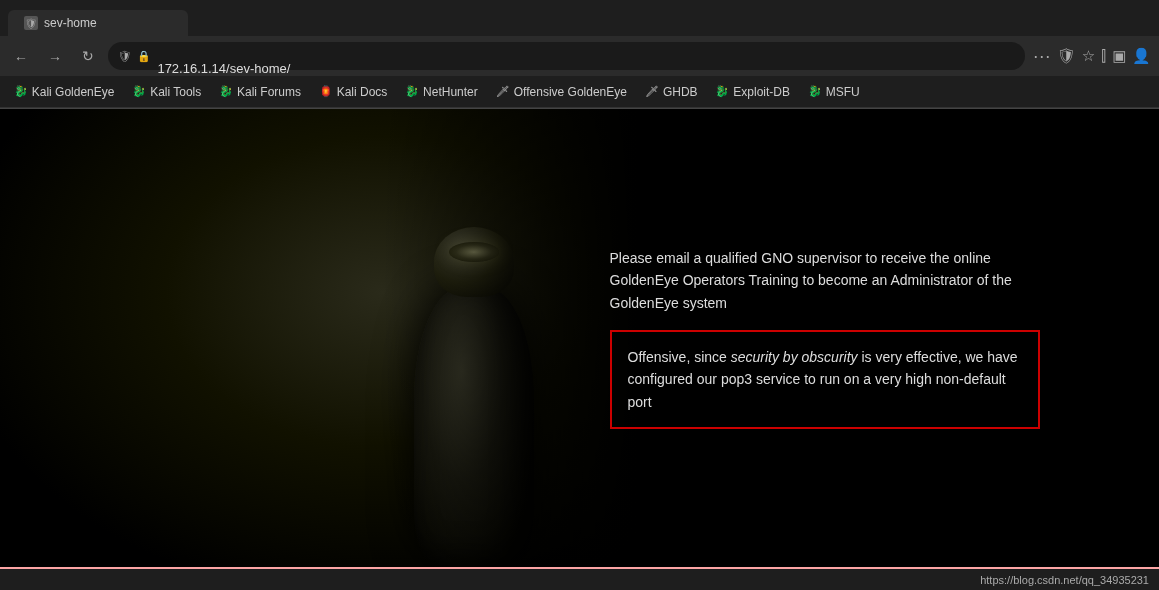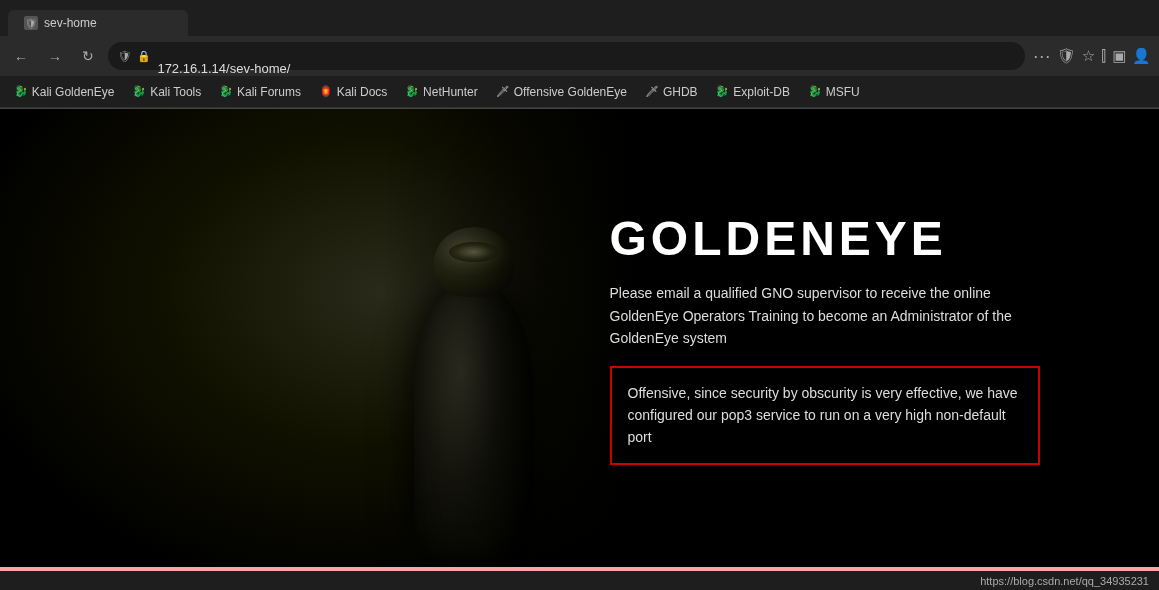--- a/index.html
+++ b/index.html
@@ -219,31 +219,32 @@
       max-width: 430px;
     }
 
     .highlight-text {
       font-size: 14px;
       color: #ddd;
       line-height: 1.6;
     }
 
     .italic-text {
+      font-style: italic;
     }
 
     
     .status-bar {
       background: #1e1e1e;
       height: 24px;
       display: flex;
       align-items: center;
       justify-content: flex-end;
       padding: 0 10px;
-      border-top: 4px solid #fca5a5;
+      border-top: 2px solid #fca5a5;
     }
 
     .status-url {
       font-size: 11px;
       color: #aaa;
     }
   </style>
 </head>
 <body>
 
@@ -325,21 +326,20 @@
         <div class="robot-head">
           <div class="robot-visor"></div>
         </div>
       </div>
     </div>
 
     <div style="position:absolute;top:0;left:0;right:0;bottom:0;background:linear-gradient(to right, transparent 60%, #000 100%);"></div>
   </div>
 
   <div class="right-content">
-    <h1 class="page-title">GOLDENEYE</h1>
 
 
     <p class="page-description-2">Please email a qualified GNO supervisor to receive the online GoldenEye Operators Training to become an Administrator of the GoldenEye system</p>
 
     <div class="highlight-box">
       <p class="highlight-text">
         <span>Offensive, since </span><span class="italic-text">security by obscurity</span><span> is very effective, we have configured our pop3 service to run on a very high non-default port</span>
       </p>
     </div>
   </div>

